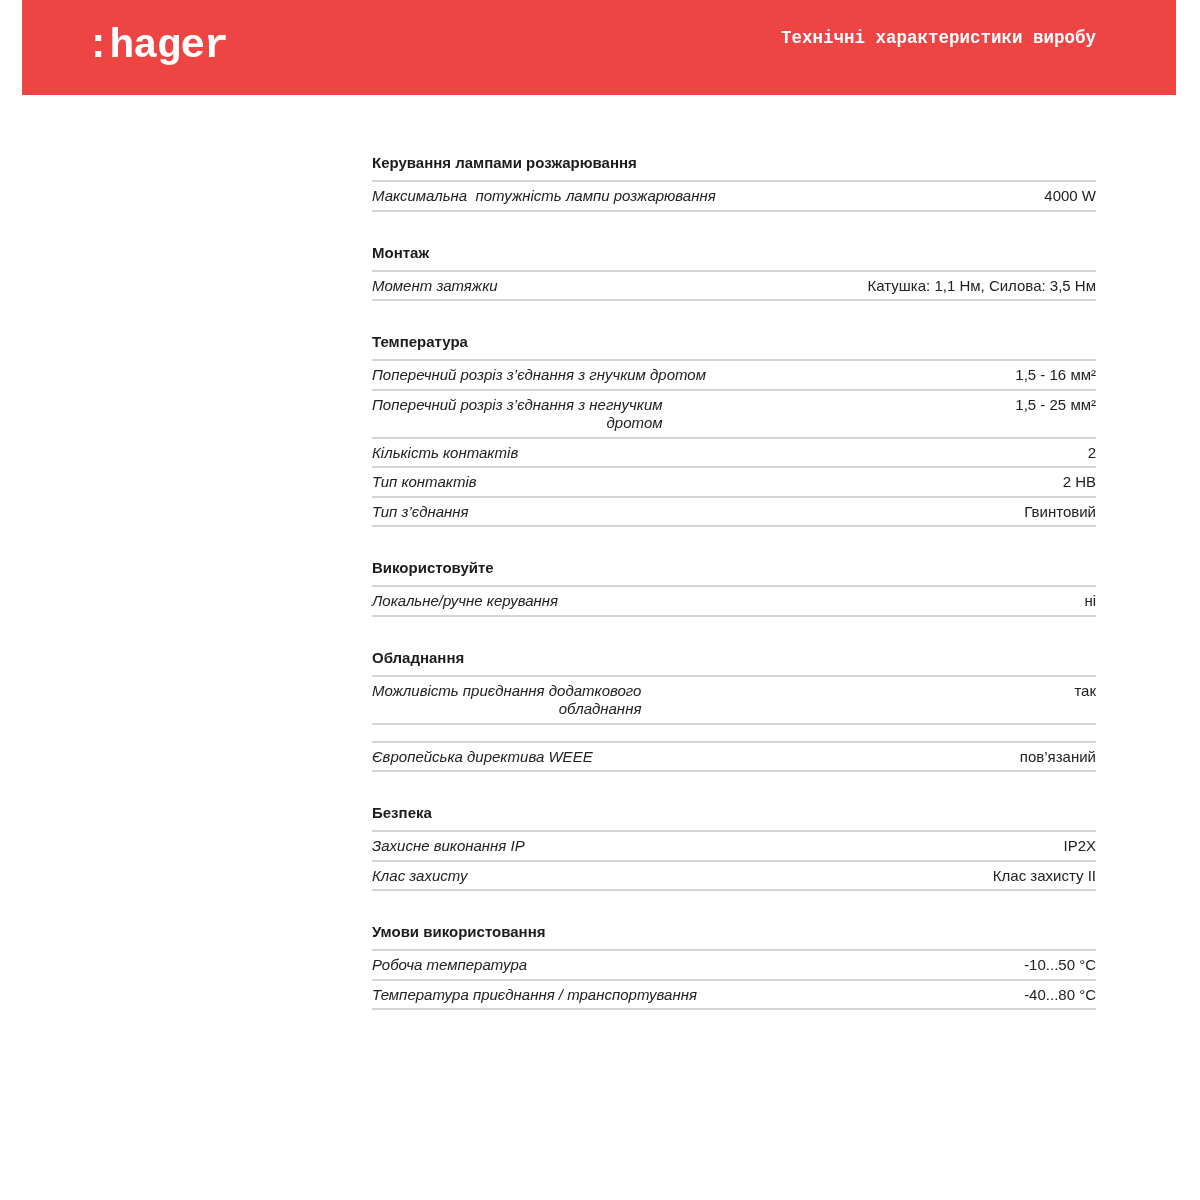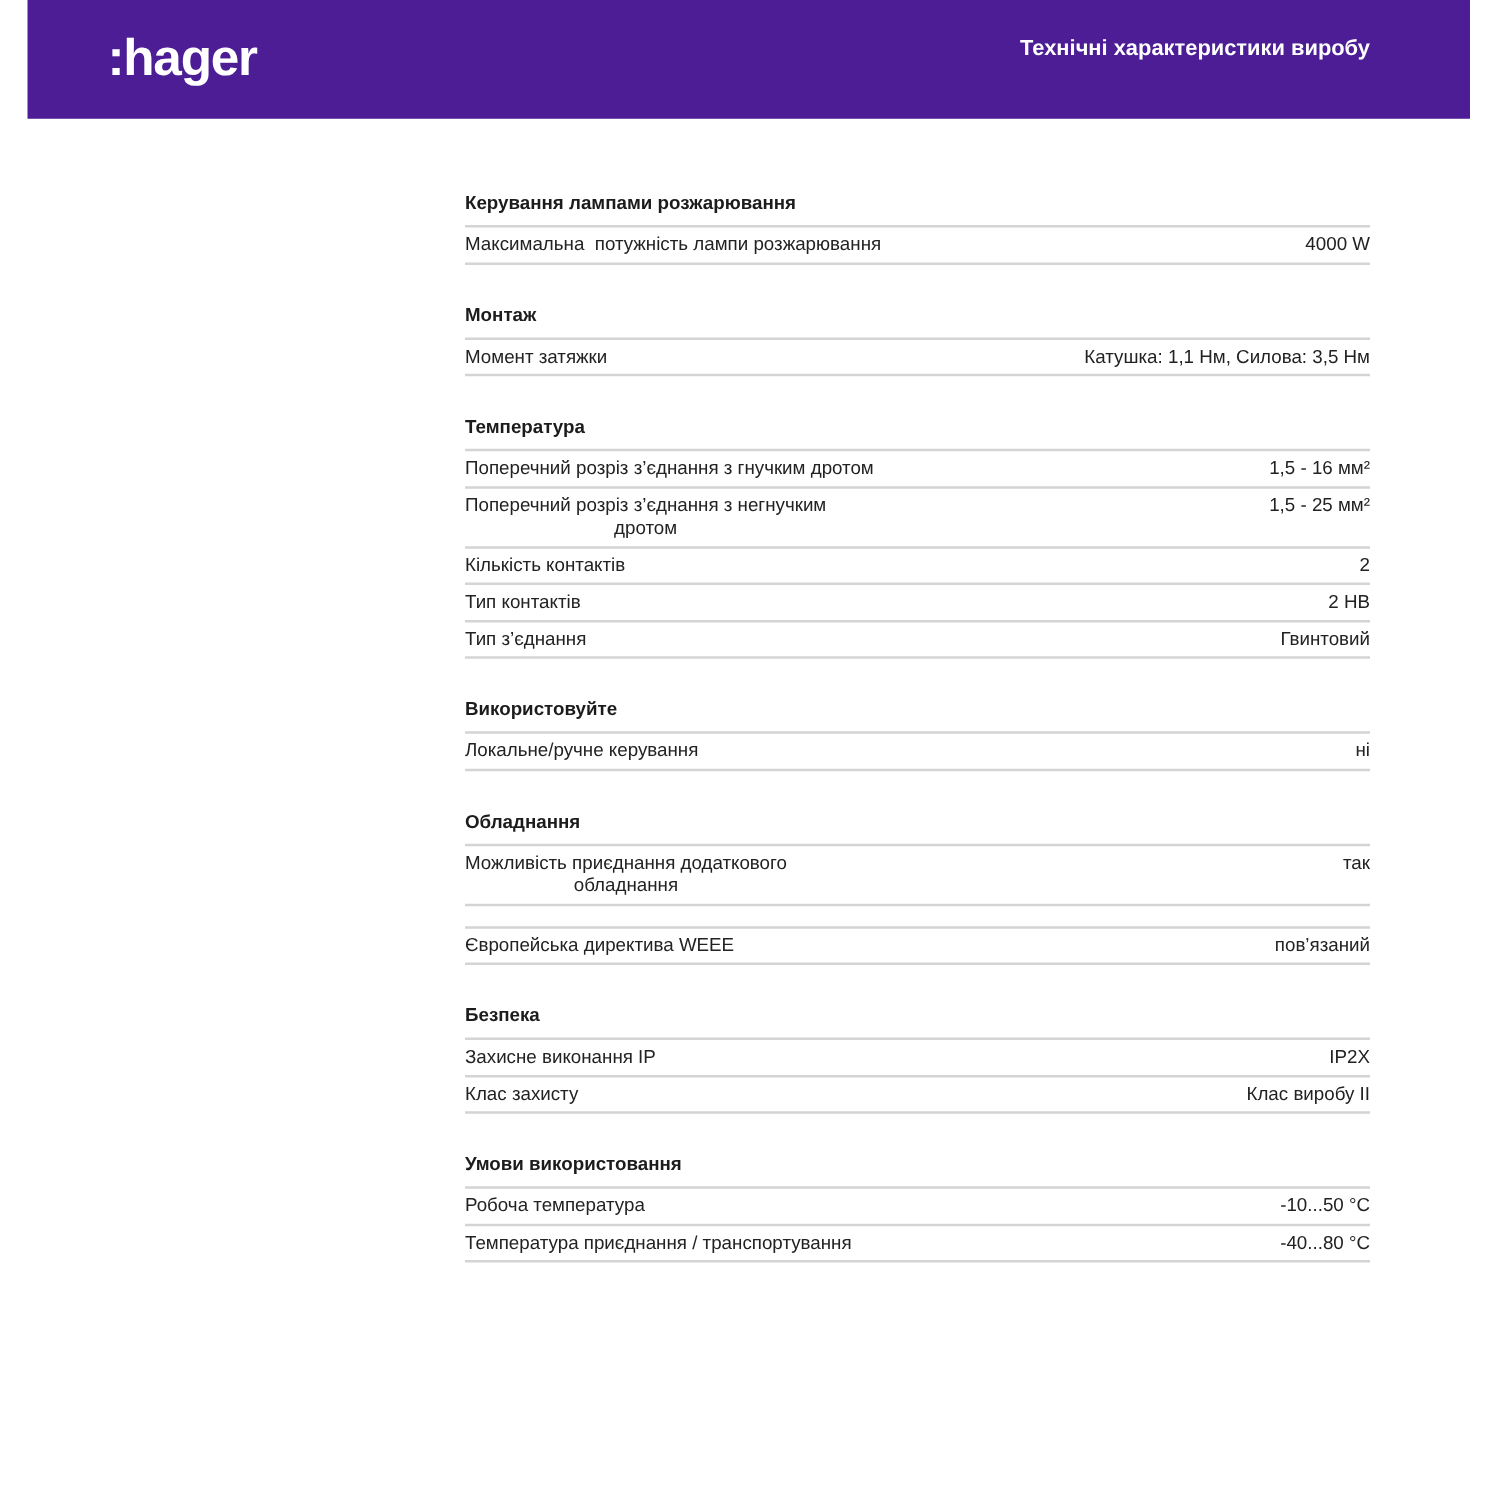--- a/index.html
+++ b/index.html
@@ -75,33 +75,34 @@
     justify-content: space-between;
     border-top: 2px solid #d4d4d4;
     padding: 5px 0 4px 0;
     font-size: 15px;
     line-height: 18.5px;
     color: #222222;
   }
   .row .label {
     white-space: pre-wrap;
     max-width: 395px;
-    text-align: center;
+    text-align: right;
+    font-style: italic;
   }
   .row .value {
     flex: 1;
     text-align: right;
     white-space: nowrap;
     padding-left: 12px;
   }
 </style>
 </head>
 <body>
 
-<header class="header-bar" style="background: #4c1d95;">
+<header class="header-bar" style="background: #ef4444; font-family: Liberation Mono, monospace;">
   <div class="logo">:hager</div>
   <div class="header-right">
     <div class="header-title">Технічні характеристики виробу</div>
   </div>
 </header>
 
 <main class="spec-main">
   <section class="spec-section">
     <h3 class="sec-title">Керування лампами розжарювання</h3>
     <div class="rows">
@@ -186,21 +187,21 @@
   <section class="spec-section">
     <h3 class="sec-title">Безпека</h3>
     <div class="rows">
   <div class="row">
     <div class="label">Захисне виконання IP</div>
     <div class="value">IP2X</div>
   </div>
 
   <div class="row">
     <div class="label">Клас захисту</div>
-    <div class="value">Клас виробу II</div>
+    <div class="value">Клас захисту II</div>
   </div>
 </div>
   </section>
 
   <section class="spec-section">
     <h3 class="sec-title">Умови використовання</h3>
     <div class="rows">
   <div class="row">
     <div class="label">Робоча температура</div>
     <div class="value">-10...50 °C</div>

